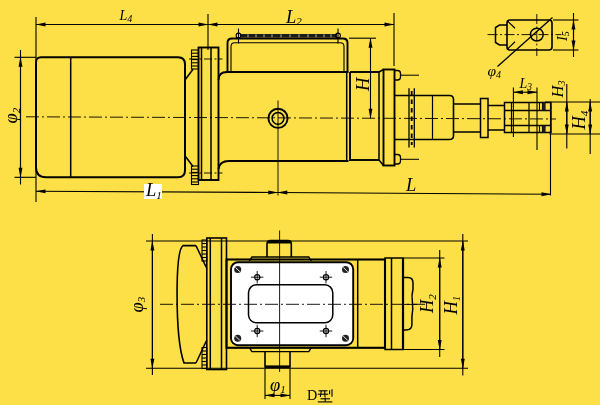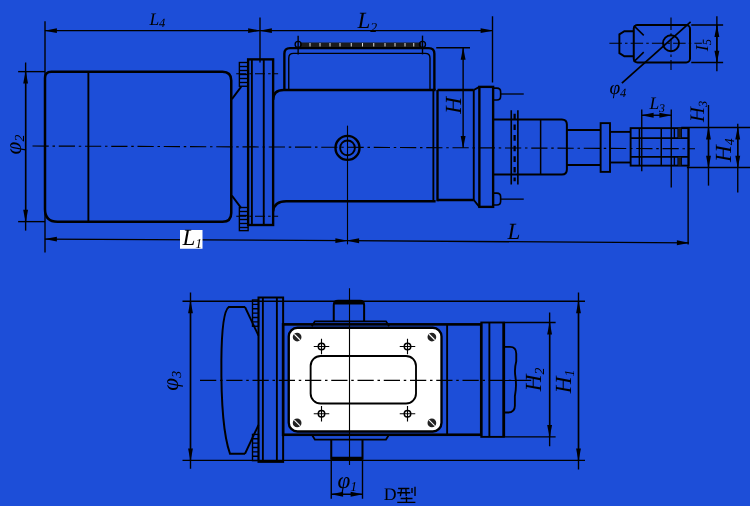--- a/index.html
+++ b/index.html
@@ -1,16 +1,16 @@
 <!DOCTYPE html>
 <html><head>
 <meta charset="utf-8">
 <style>
   html,body{margin:0;padding:0;background:#ffffff;}
-  #wrap{width:600px;height:405px;position:relative;background:#1d4ed8;}
+  #wrap{width:600px;height:405px;position:relative;background:#fde047;}
   svg{display:block;}
   text{font-family:"Liberation Serif", serif;}
 </style>
 </head>
 <body>
 <div id="wrap">
 <svg width="600" height="405" viewBox="0 0 600 405">
 <defs>
 <marker id="ar" orient="auto-start-reverse" markerWidth="11" markerHeight="5" refX="10.5" refY="2.5" markerUnits="userSpaceOnUse">
   <path d="M11,2.5 L1,0.55 L1,4.45 Z" fill="#000"></path>

